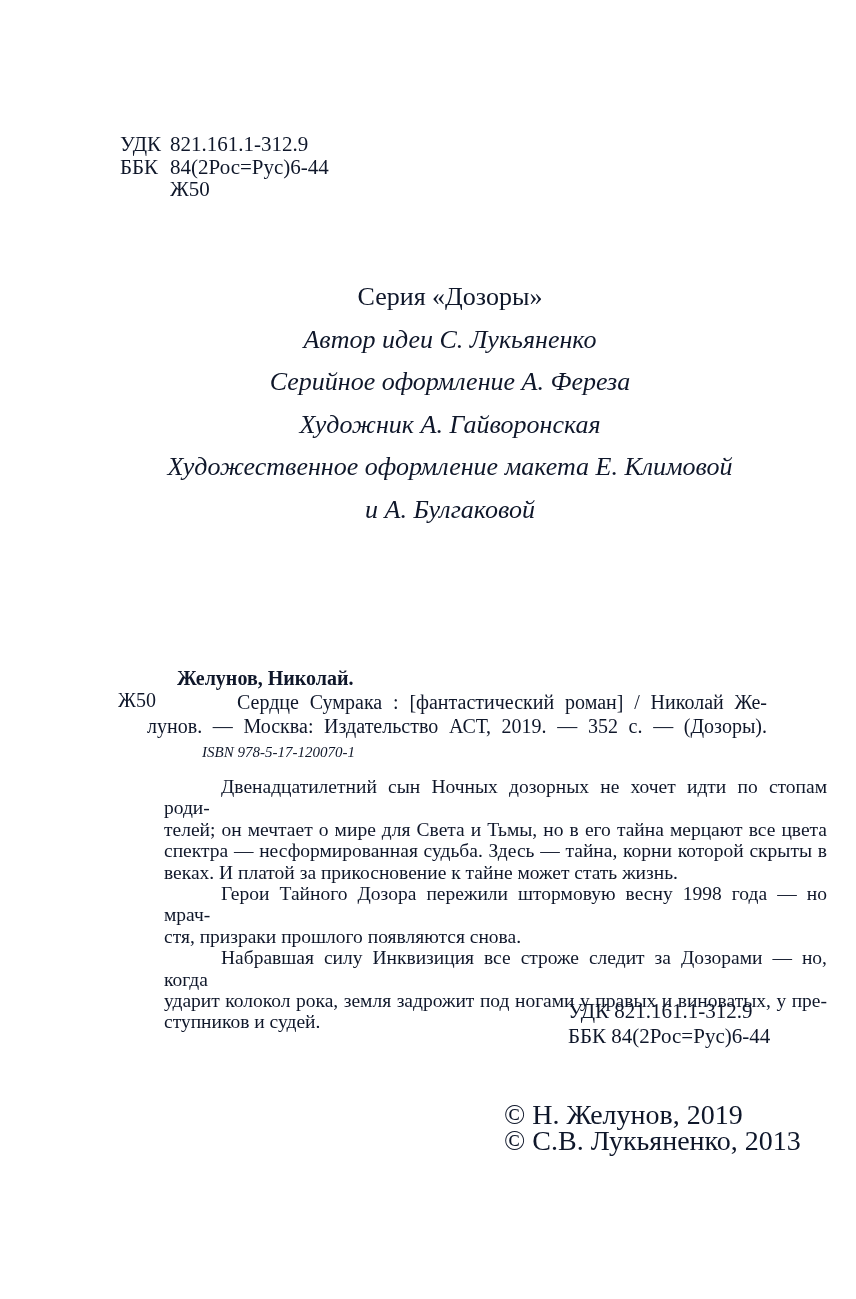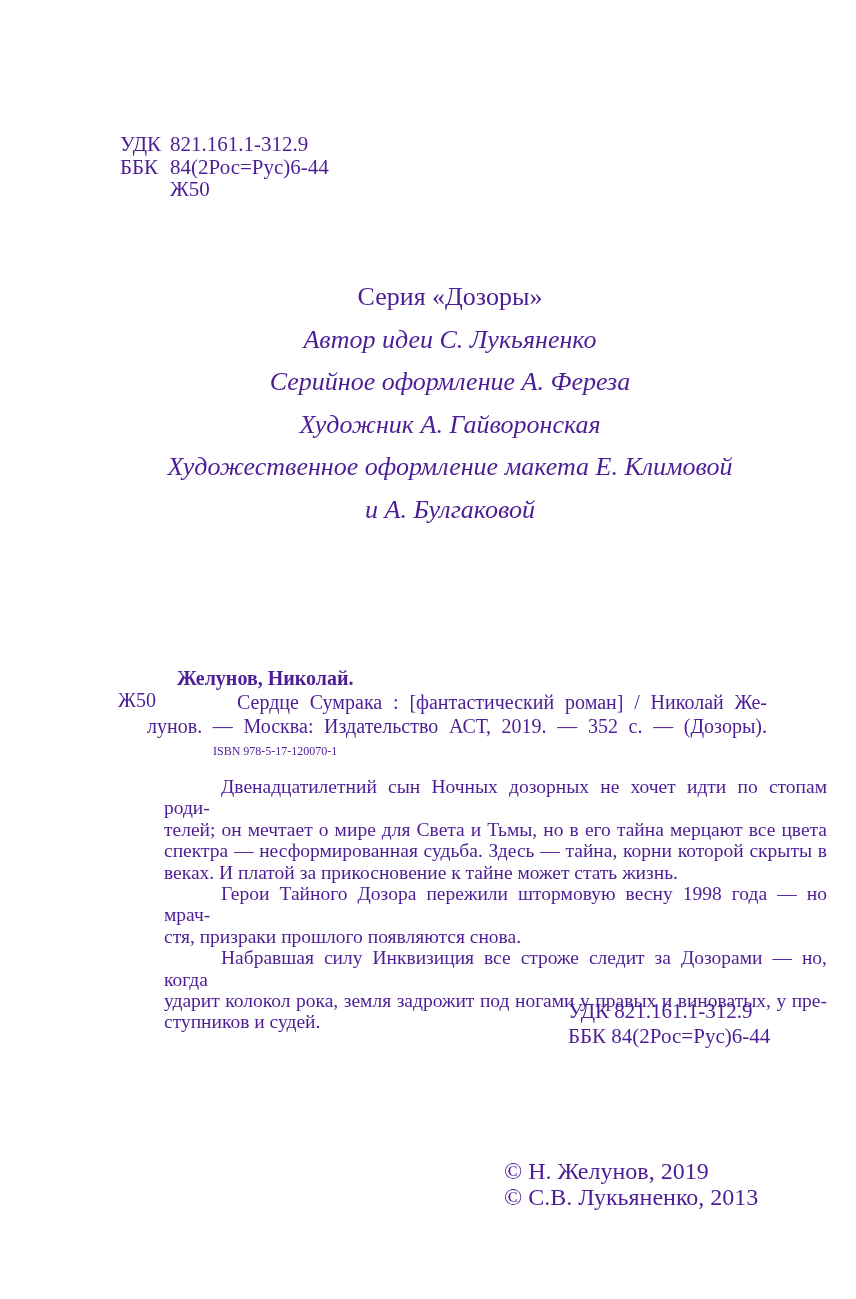--- a/index.html
+++ b/index.html
@@ -1,48 +1,48 @@
 <!DOCTYPE html>
 <html lang="ru"><head>
 <meta charset="utf-8">
 <style>
   html,body{margin:0;padding:0;background:#e8e8e8;}
   .page{
     position:relative;
     width:856px;height:1299px;
     margin:0 auto;
     background:#ffffff;
-    color:#4c1d95;
+    color:#0f172a;
     font-family:"Liberation Serif", serif;
     overflow:hidden;
   }
   
   .top-imprint{position:absolute;left:120px;top:133px;font-size:21px;line-height:22.5px;}
   .imprint-row{display:flex;}
   .imprint-row .lbl{width:50px;flex:0 0 50px;}
   
   .series-block{position:absolute;left:160px;top:276px;width:580px;text-align:center;
     font-size:26px;line-height:42.6px;}
   .series-block .credit{font-style:italic;}
   
   .catalog-sign{position:absolute;left:118px;top:689px;font-size:20px;}
   .catalog-card{position:absolute;left:147px;top:666px;width:620px;font-size:20px;line-height:24px;}
   .catalog-heading{font-weight:bold;padding-left:30px;}
   .catalog-line1{text-align:justify;text-align-last:justify;padding-left:90px;}
   .catalog-line2{text-align:justify;text-align-last:justify;}
-  .isbn-line{position:absolute;left:213px;top:744px;font-size:12px;}
+  .isbn-line{position:absolute;left:202px;top:744px;font-size:15px;font-style:italic;}
   
   .annotation{position:absolute;left:164px;top:776px;width:663px;font-size:19.5px;line-height:21.4px;}
   .ann-line{text-align:justify;text-align-last:justify;}
   .ann-line.first{text-indent:57px;}
   .ann-line.last{text-align-last:left;}
   
   .bottom-imprint{position:absolute;left:568px;top:999px;font-size:21px;line-height:25px;}
   
-  .copyright-block{position:absolute;left:504px;top:1159px;font-size:24px;line-height:25.5px;}
+  .copyright-block{position:absolute;left:504px;top:1102px;font-size:28px;line-height:25.5px;}
 </style>
 </head>
 <body>
 
 <div class="page">
 
   <div class="top-imprint">
     <div class="imprint-row">
       <span class="lbl">УДК</span>
       <span>821.161.1-312.9</span>

